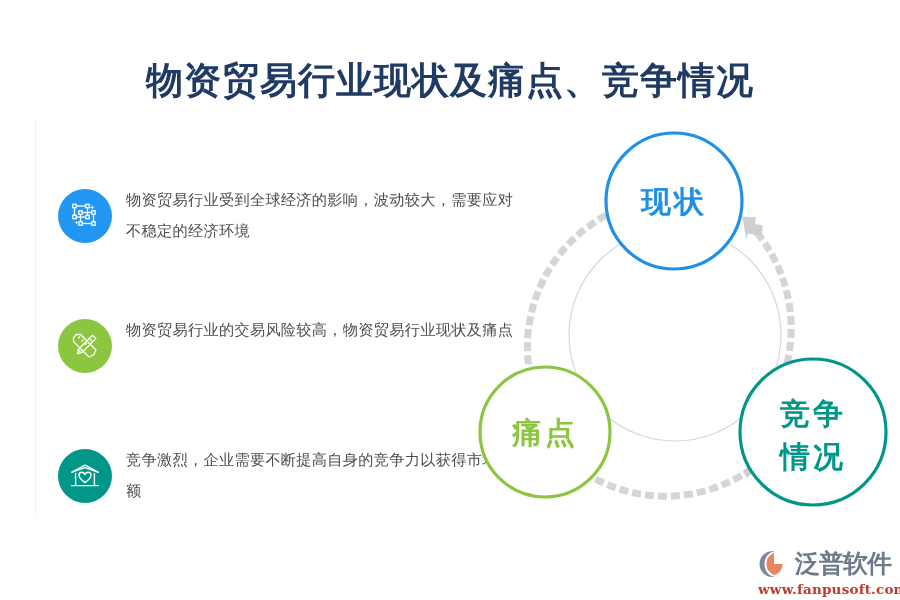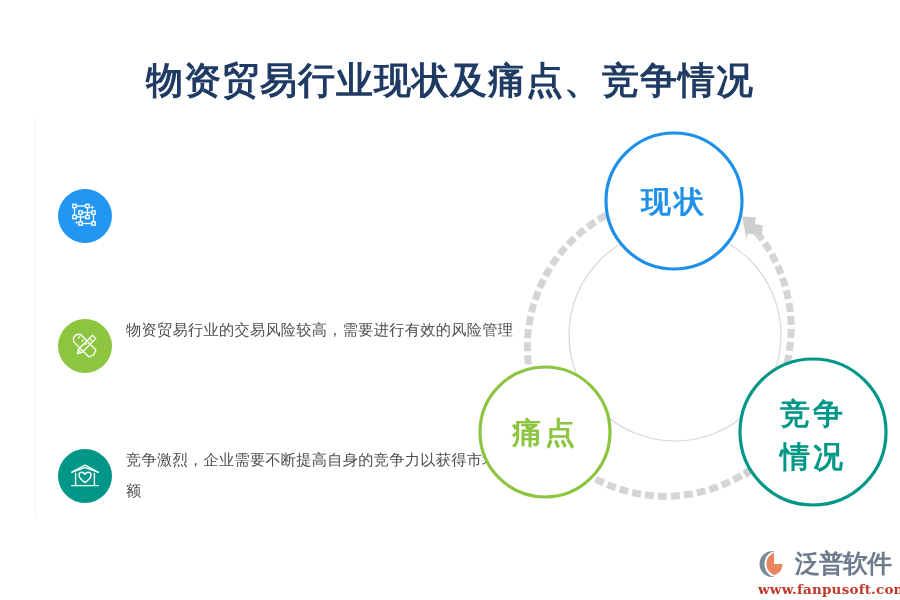--- a/index.html
+++ b/index.html
@@ -156,40 +156,41 @@
             <rect x="22.8" y="10.8" width="3.4" height="3.4" fill="#2196F3"></rect>
             <rect x="9.8" y="21.8" width="3.4" height="3.4" fill="#2196F3"></rect>
             <rect x="22.8" y="21.8" width="3.4" height="3.4" fill="#2196F3"></rect>
           </g>
           <g fill="#ffffff">
             <path d="M23.2 5.0 l0.7 1.7 1.7 0.7 -1.7 0.7 -0.7 1.7 -0.7 -1.7 -1.7 -0.7 1.7 -0.7z"></path>
             <path d="M7.4 20.6 l0.55 1.35 1.35 0.55 -1.35 0.55 -0.55 1.35 -0.55 -1.35 -1.35 -0.55 1.35 -0.55z"></path>
           </g>
         </svg>
       </div>
+      <div class="bullet-text">物资贸易行业受到全球经济的影响，波动较大，需要应对不稳定的经济环境</div>
     </div>
 
     <div class="bullet">
       <div class="bullet-icon" style="background:#8CC540;">
         <svg width="32" height="32" viewBox="0 0 32 32" aria-hidden="true">
           <g fill="none" stroke="#ffffff" stroke-width="1.3" stroke-linejoin="round">
 
             <path d="M7.5 4.5 L11.6 4.5 L27 20 L24.5 25 L20 27 L4.5 11.6 L4.5 7.5 Z" transform="rotate(0 16 16)"></path>
 
             <path d="M23.5 5.2 l3.4 3.4 -13.8 13.8 -4.6 1.2 1.2 -4.6 z"></path>
             <path d="M20.3 8.4 l3.4 3.4"></path>
             <path d="M8.5 19 l3.4 3.4"></path>
 
             <path d="M9.3 8.2 l1.8 -1.8"></path>
             <path d="M12.6 11.5 l1.8 -1.8"></path>
             <path d="M15.9 14.8 l1.8 -1.8"></path>
           </g>
         </svg>
       </div>
-      <div class="bullet-text">物资贸易行业的交易风险较高，需要进行有效的风险管理</div>
+      <div class="bullet-text">物资贸易行业的交易风险较高，物资贸易行业现状及痛点</div>
     </div>
 
     <div class="bullet">
       <div class="bullet-icon" style="background:#009688;">
         <svg width="34" height="32" viewBox="0 0 34 32" aria-hidden="true">
           <g fill="none" stroke="#ffffff" stroke-width="1.4" stroke-linejoin="round" stroke-linecap="round">
             <path d="M4 12.2 L17 5.2 L30 12.2"></path>
             <path d="M4 12.2 L17 7.6 L30 12.2"></path>
             <path d="M7.6 13.4 L7.6 25"></path>
             <path d="M26.4 13.4 L26.4 25"></path>

